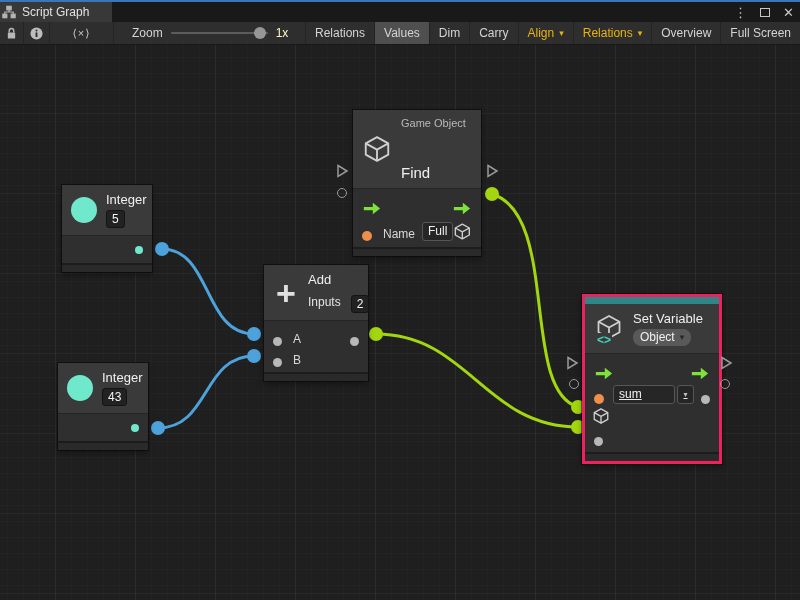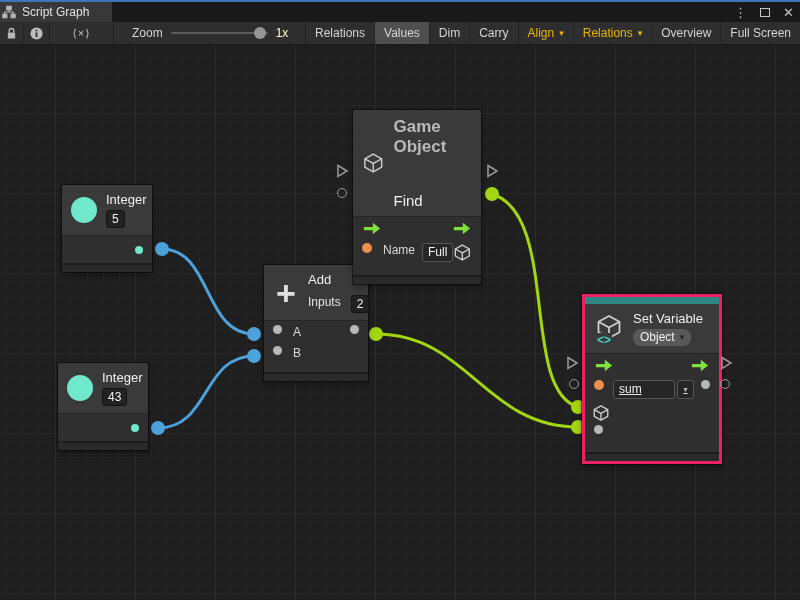--- a/index.html
+++ b/index.html
@@ -44,26 +44,26 @@
     background-position:-25px -12px, -25px -12px, -9px -4px, -9px -4px; }
 
   .wires { position:absolute; top:0; left:0; pointer-events:none; }
 
   
   .node { position:absolute; box-shadow:0 0 0 1px rgba(0,0,0,.45), 0 3px 6px rgba(0,0,0,.35); font-size:13px; color:#e8e8e8; }
   .n-header { background:#3a3a3a; display:flex; align-items:center; gap:9px; padding:7px 9px; }
   .n-body { background:#2f2f2f; border-top:1px solid #252525; position:relative; }
   .n-footer { height:9px; background:#2a2a2a; border-top:2px solid #1c1c1c; }
   .n-title { font-size:13px; color:#f0f0f0; }
-  .n-cat { font-size:17px; color:#b9b9b9; margin-bottom:10px;font-weight:bold; }
+  .n-cat { font-size:11px; color:#b9b9b9; margin-bottom:10px; }
   .val-box { display:inline-block; background:#222; border:1px solid #141414; border-radius:3px;
     padding:0 5px; margin-top:3px; font-size:12px; color:#f2f2f2; line-height:16px; }
   .teal-circle { width:26px; height:26px; border-radius:50%; background:#6fe8cb; flex:0 0 auto; }
   .plus-icon { font-size:34px; font-weight:bold; color:#e0e0e0; line-height:26px; width:26px; text-align:center; flex:0 0 auto; }
-  .row { display:flex; align-items:flex-start; height:21px; padding:0 9px; }
+  .row { display:flex; align-items:flex-end; height:21px; padding:0 9px; }
   .dot { border-radius:50%; flex:0 0 auto; }
   .dot.teal { width:8px; height:8px; background:#6fe8cb; }
   .dot.gray { width:9px; height:9px; background:#b8b8b8; }
   .dot.orange { width:10px; height:10px; background:#ee8f4c; }
   .port-label { margin-left:11px; font-size:12px; color:#d8d8d8; }
   .hollow-circle { position:absolute; width:10px; height:10px; border:1.6px solid #9a9a9a; border-radius:50%; }
   .outside { position:absolute; }
 
   .field { background:#262626; border:1px solid #565656; border-radius:3px; color:#f0f0f0;
     font-size:12px; padding:0 5px; line-height:17px; }

